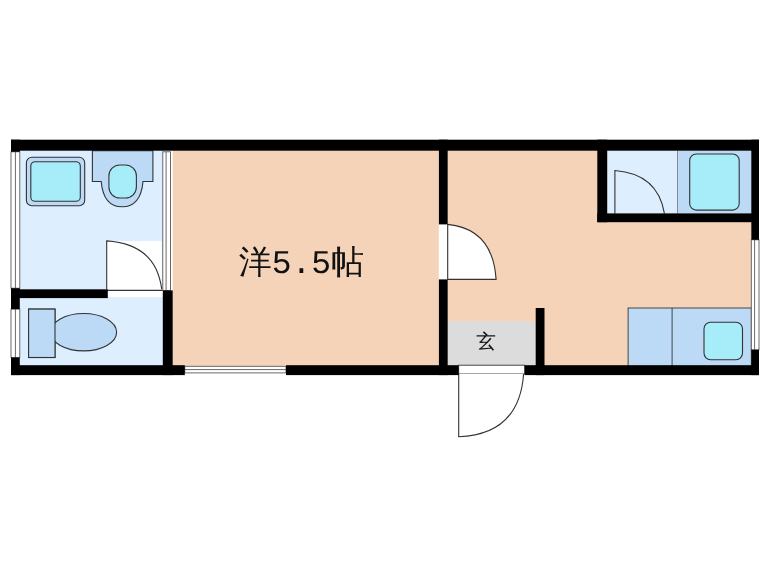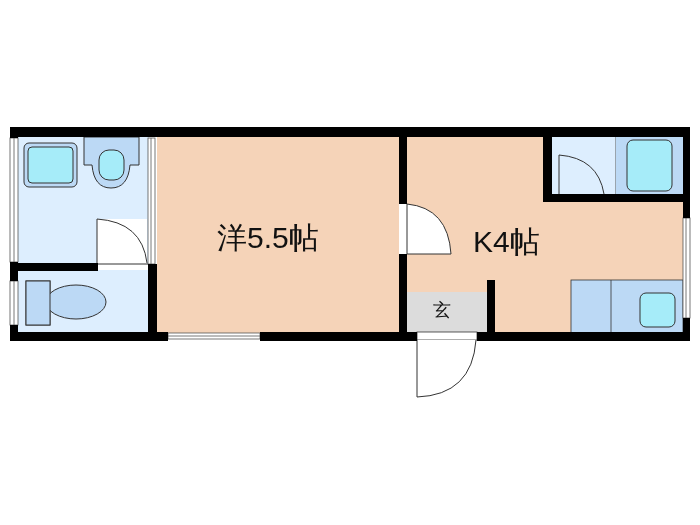--- a/index.html
+++ b/index.html
@@ -1,19 +1,19 @@
 <!DOCTYPE html>
 <html><head>
 <meta charset="utf-8">
 <style>
   html,body{margin:0;padding:0;background:#ffffff;}
   body{width:700px;height:525px;position:relative;overflow:hidden;font-family:"DejaVu Sans",sans-serif;}
   .abs{position:absolute;box-sizing:border-box;}
   .wall{position:absolute;background:#000;}
-  .room-label{position:absolute;font-family:Liberation Sans, sans-serif;color:#111;white-space:nowrap;}
+  .room-label{position:absolute;font-family:Liberation Mono, monospace;color:#111;white-space:nowrap;}
   svg{position:absolute;left:0;top:0;}
 </style>
 </head>
 <body>
 
 <div class="abs" style="left:0;top:0;width:700px;height:525px;">
 
   <div class="abs" style="left:18px;top:136px;width:131px;height:128px;background:#ddeefe;"></div>
   <div class="abs" style="left:18px;top:270px;width:131px;height:63px;background:#ddeefe;"></div>
   <div class="abs" style="left:157px;top:136px;width:242px;height:197px;background:#f5d3b8;"></div>
@@ -105,15 +105,14 @@
   <div class="wall" style="left:148px;top:264px;width:9px;height:77px;"></div>
   <div class="wall" style="left:399px;top:127px;width:8px;height:77px;"></div>
   <div class="wall" style="left:399px;top:254px;width:8px;height:87px;"></div>
   <div class="wall" style="left:487px;top:280px;width:8px;height:61px;"></div>
   <div class="wall" style="left:543px;top:127px;width:9px;height:75px;"></div>
   <div class="wall" style="left:543px;top:194px;width:147px;height:8px;"></div>
   <div class="wall" style="left:683px;top:127px;width:7px;height:91px;"></div>
   <div class="wall" style="left:683px;top:318px;width:7px;height:23px;"></div>
 
   <div class="room-label" style="left:217px;top:218px;font-size:30px;">洋5.5帖</div>
-  <div class="room-label" style="left:473px;top:222px;font-size:30px;">K4帖</div>
   <div class="room-label" style="left:433px;top:298px;font-size:18px;">玄</div>
 </div>
 
 </body></html>

